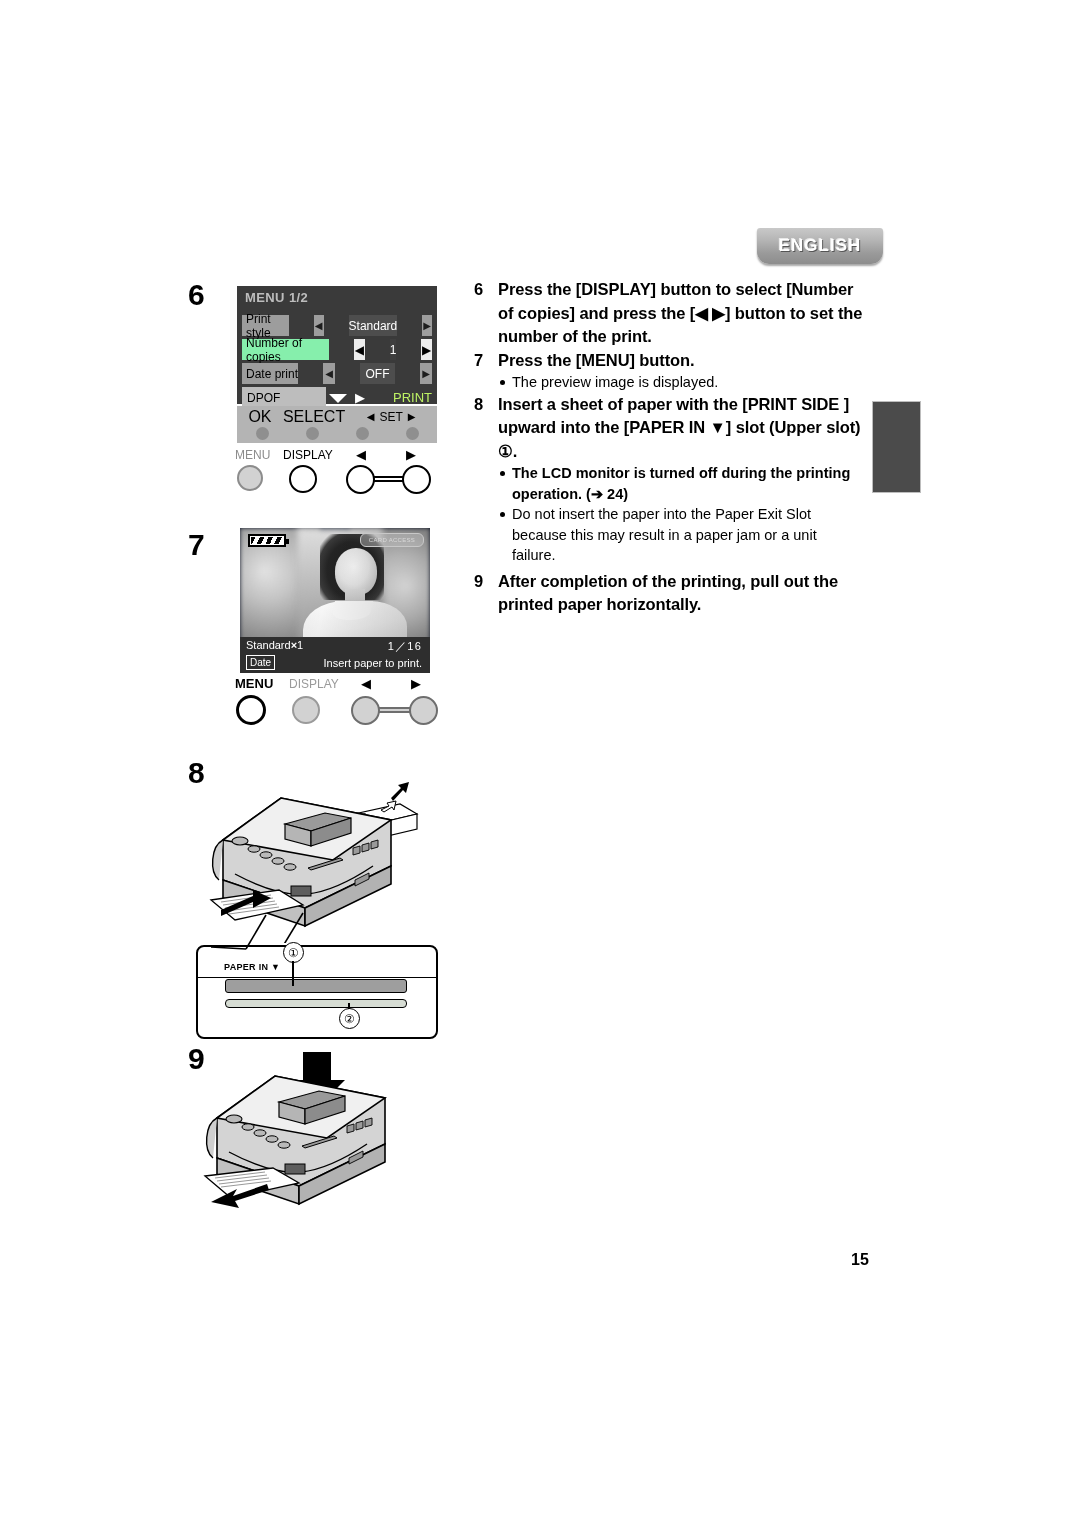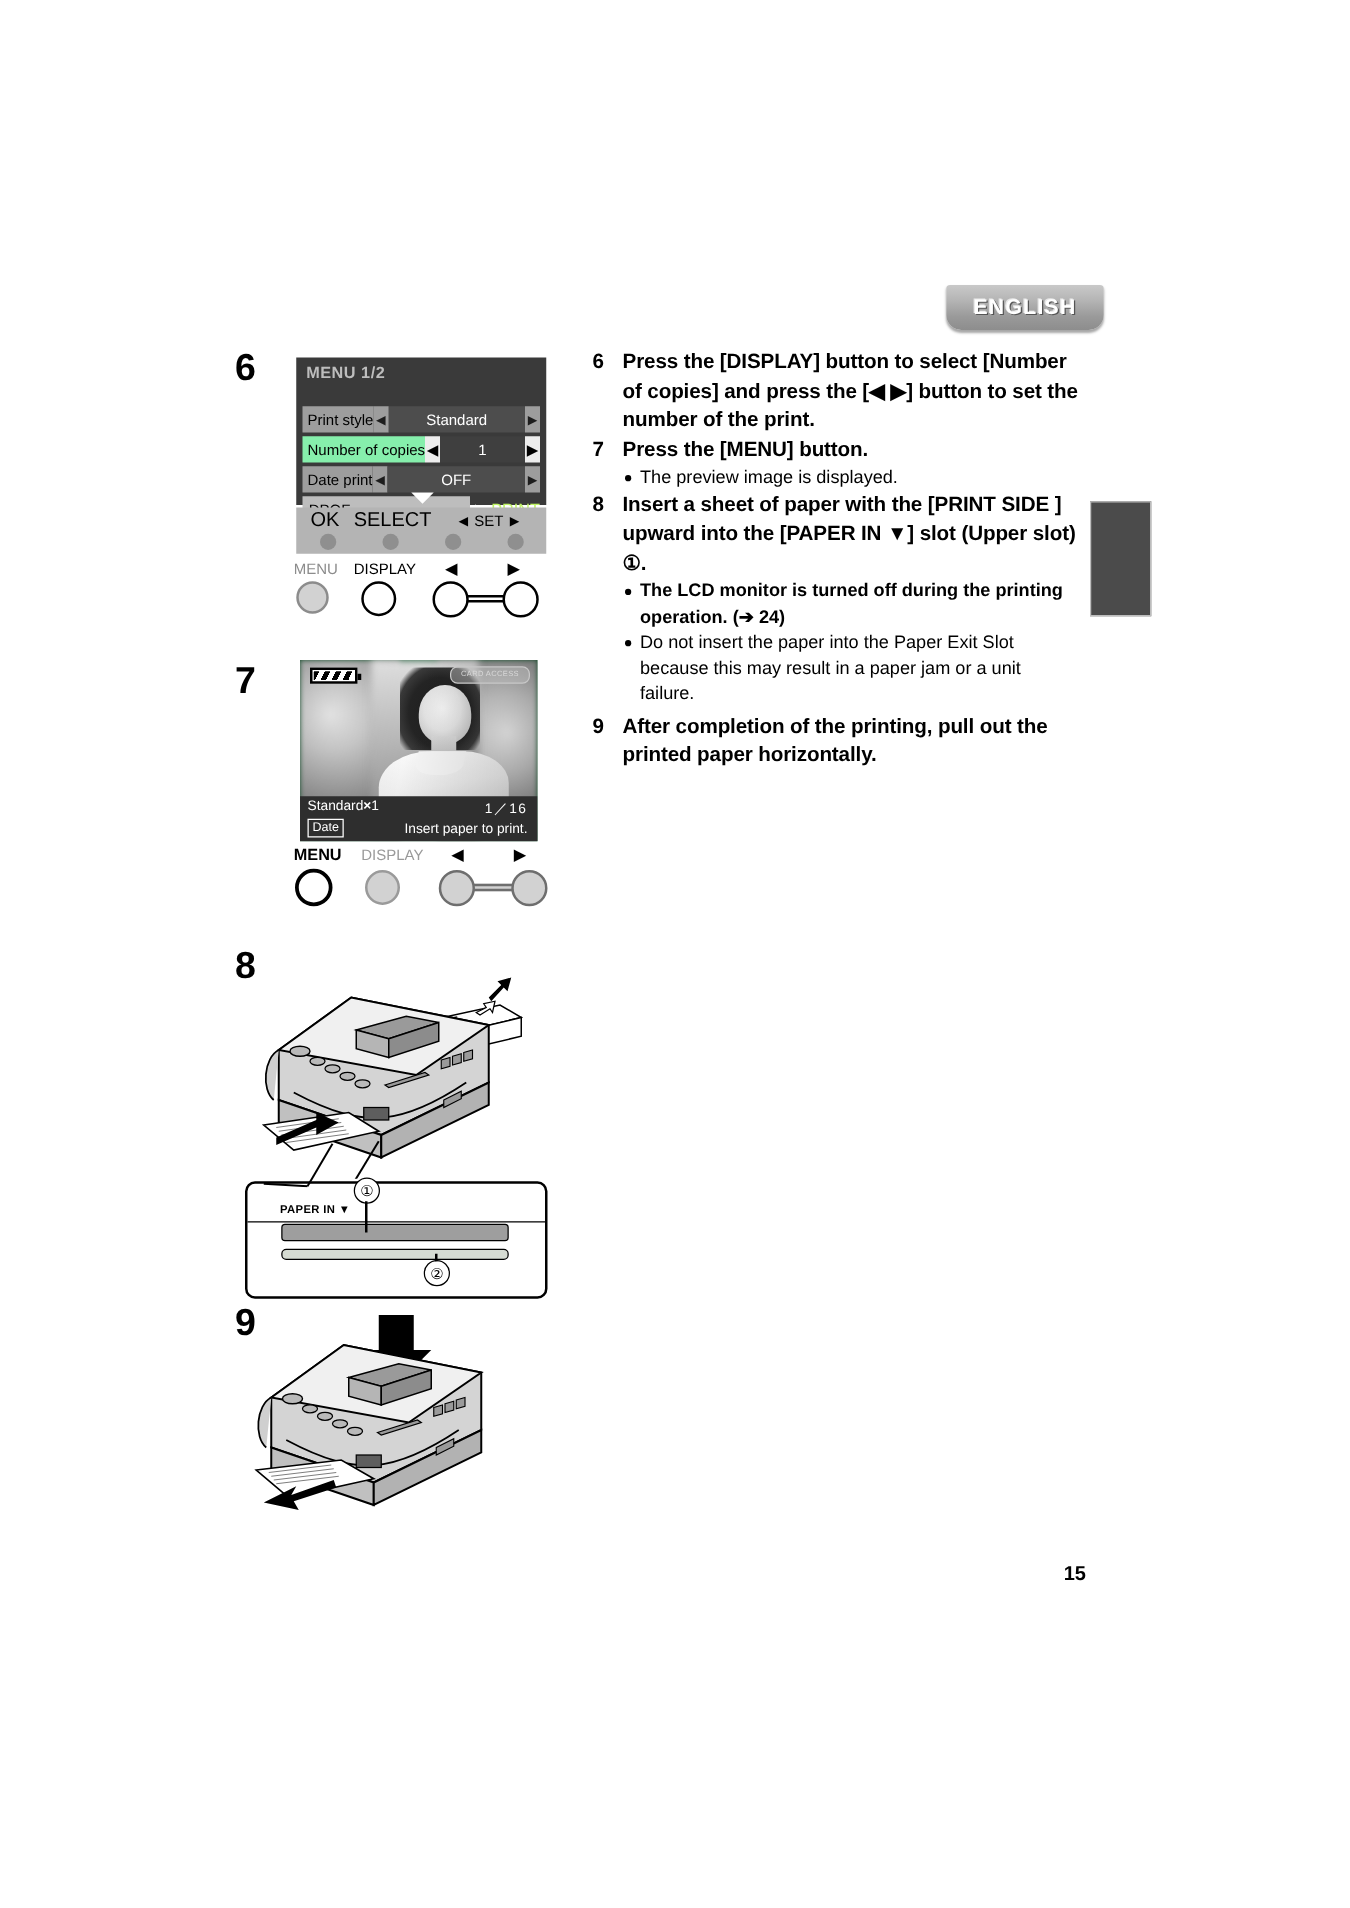--- a/index.html
+++ b/index.html
@@ -23,22 +23,22 @@
 
   
   .stepnum{position:absolute;font-size:30px;font-weight:bold;font-family:"Liberation Sans",sans-serif;}
   #stepnum-6{left:188px;top:278px;}
   #stepnum-7{left:188px;top:528px;}
   #stepnum-8{left:188px;top:756px;}
   #stepnum-9{left:188px;top:1042px;}
 
   
   #menu-lcd{position:absolute;left:237px;top:286px;width:200px;height:118px;background:#3a3a3a;}
-  #menu-lcd .title{color:#bdbdbd;font-size:13px;font-weight:bold;padding:4px 0 20px 8px;letter-spacing:.4px;}
-  .mrow{display:flex;align-items:center;height:21px;margin:0 5px 3px 5px;}
+  #menu-lcd .title{color:#bdbdbd;font-size:13px;font-weight:bold;padding:4px 0 10px 8px;letter-spacing:.4px;}
+  .mrow{display:flex;align-items:center;height:21px;margin:0 5px 3px 5px;gap:25px;}
   .mrow .mlabel{background:#9d9d9d;color:#000;font-size:12px;height:100%;
       display:flex;align-items:center;padding-left:4px;box-sizing:border-box;}
   .mrow .marrow{font-size:10px;color:#1d1d1d;width:12px;text-align:center;
       background:#9d9d9d;height:100%;display:flex;align-items:center;justify-content:center;}
   .mrow .mval{flex:1;background:#4d4d4d;color:#fff;font-size:12px;height:100%;
       display:flex;align-items:center;justify-content:center;}
   .mrow.sel .mlabel{background:#86efac;}
   .mrow.sel .marrow{background:#ededed;color:#000;font-size:12px;}
   .mrow.sel .mval{background:#3f3f3f;}
   .mrow.dpof{margin-top:2px;text-align:center;}
@@ -56,21 +56,21 @@
   #softkey-bar .row2 i{display:block;width:13px;height:13px;border-radius:50%;background:#8f8f8f;margin:0 auto;}
   .sk{flex:1;text-align:center;}
   .sk.setgrp{flex:2;display:flex;align-items:center;justify-content:center;gap:5px;}
 
   
   #hw-buttons-6{position:absolute;left:233px;top:448px;width:210px;height:44px;}
   .hwlabel{position:absolute;font-size:12px;}
   .hwcircle{position:absolute;border-radius:50%;border:2.5px solid #000;box-sizing:border-box;}
 
   
-  #preview-lcd{position:absolute;left:240px;top:528px;width:190px;height:145px;background:#14532d;overflow:hidden;}
+  #preview-lcd{position:absolute;left:240px;top:528px;width:190px;height:145px;background:#0f172a;overflow:hidden;}
   #preview-photo{position:absolute;inset:0;}
   #preview-photo .bgl{position:absolute;left:0;top:0;width:42%;height:100%;
       background:radial-gradient(circle at 30% 30%,#f2f2f2 0%,#cfcfcf 25%,#9a9a9a 55%,#6f6f6f 80%);
       filter:blur(2px);}
   #preview-photo .bgr{position:absolute;right:0;top:0;width:42%;height:100%;
       background:radial-gradient(circle at 70% 40%,#efefef 0%,#c6c6c6 30%,#8e8e8e 60%,#555 90%);
       filter:blur(2px);}
   #preview-photo .bgmid{position:absolute;left:30%;top:0;width:45%;height:100%;
       background:linear-gradient(160deg,#e8e8e8,#b9b9b9 40%,#8c8c8c 75%,#6a6a6a);filter:blur(3px);}
   #preview-photo .hair{position:absolute;left:42%;top:4%;width:34%;height:46%;

